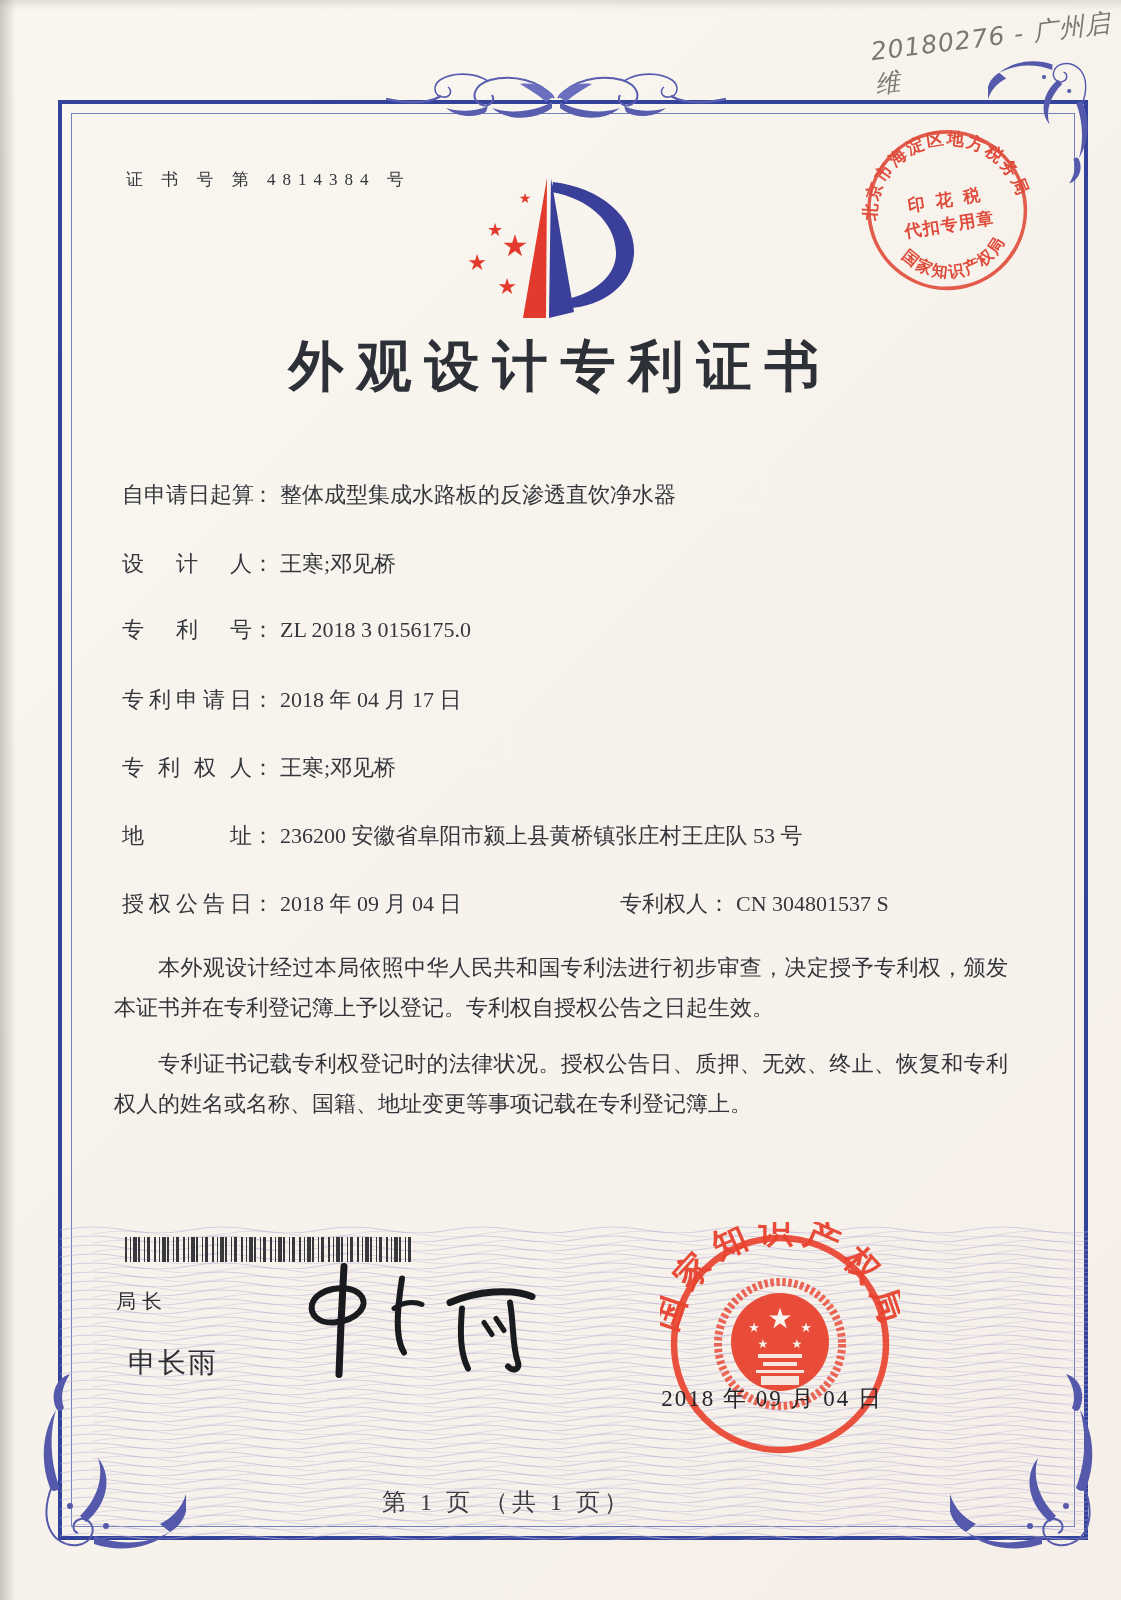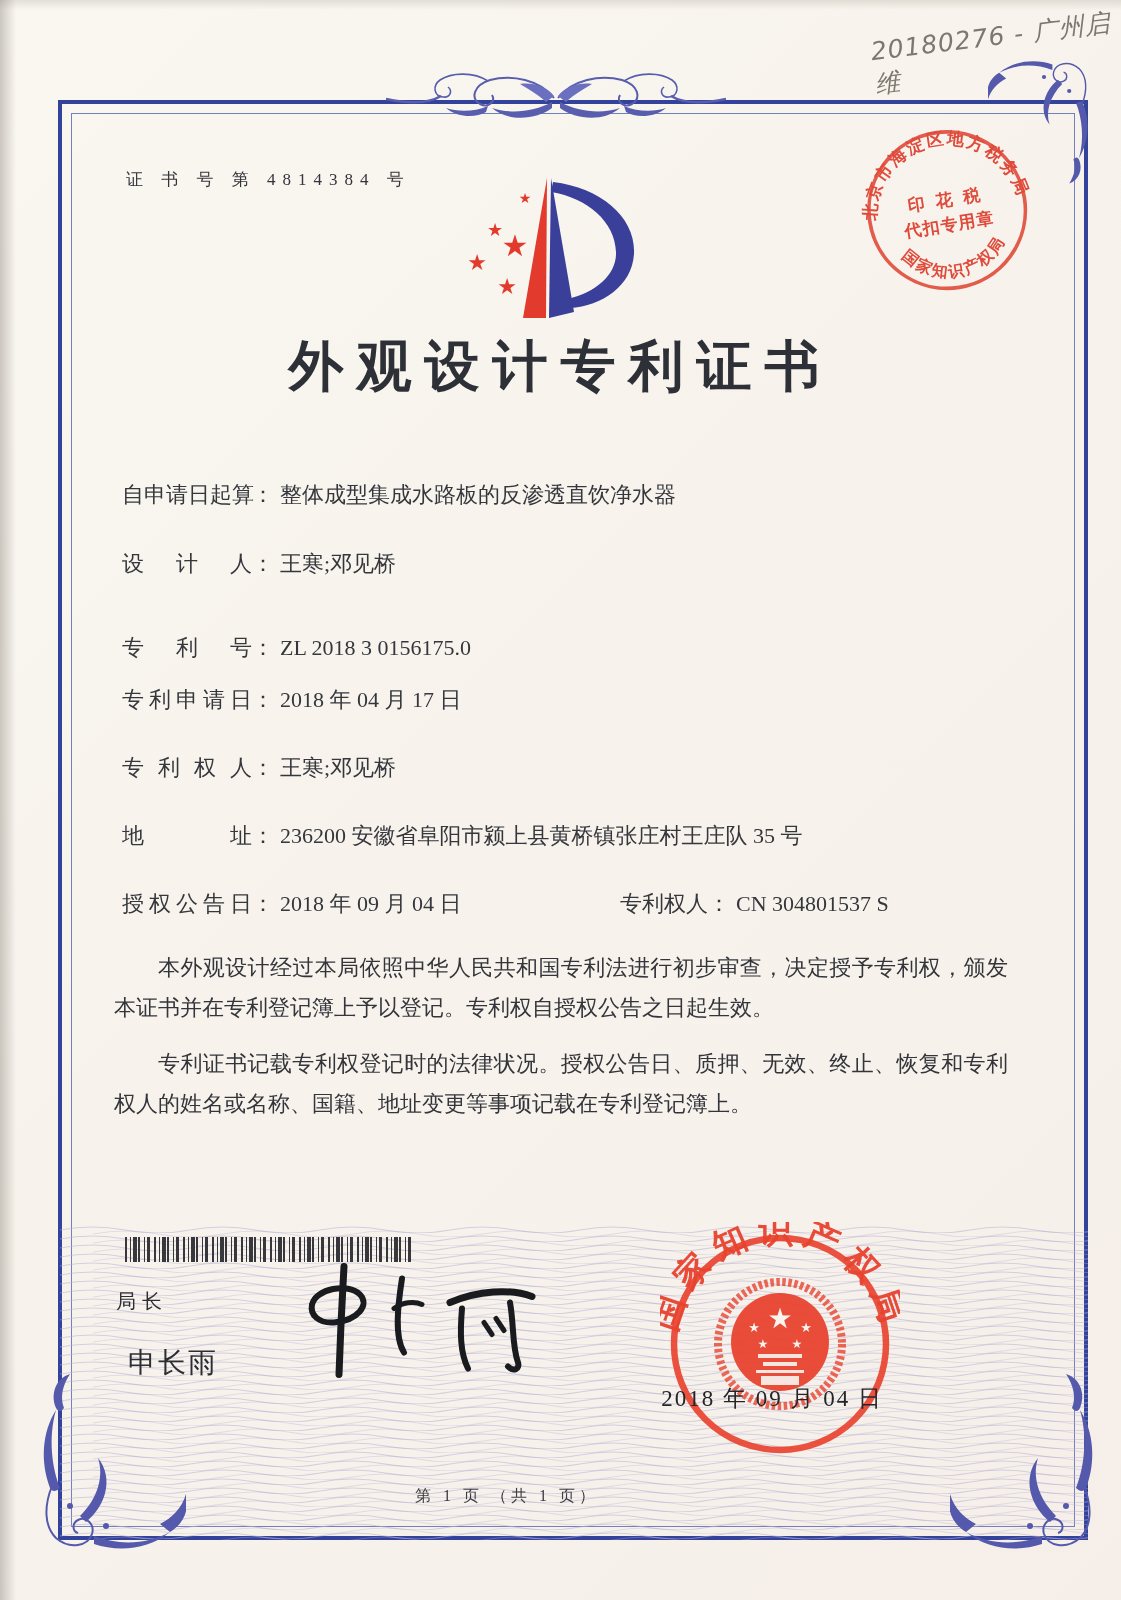--- a/index.html
+++ b/index.html
@@ -45,21 +45,21 @@
 
   .signer-title{left:116px;top:1288px;font-family:"Liberation Sans","DejaVu Sans",sans-serif;
         font-size:20px;color:#2c2e33;z-index:5;letter-spacing:6px;}
   .signer-name{left:128px;top:1344px;font-family:"Liberation Sans","DejaVu Sans",sans-serif;
         font-size:28px;color:#2c2e33;z-index:5;letter-spacing:2px;}
 
   .sig-svg{left:282px;top:1250px;z-index:6;}
   .seal-svg{left:660px;top:1222px;z-index:5;}
   .seal-date{left:652px;top:1383px;width:240px;text-align:center;font-size:23px;
         color:#232528;z-index:6;letter-spacing:2px;}
-  .footer{left:0;top:1486px;width:1014px;text-align:center;font-size:16px;
+  .footer{left:0;top:1486px;width:1014px;text-align:center;font-size:24px;
         letter-spacing:4px;color:#3a3c42;z-index:4;}
 
   .taxstamp{left:862px;top:124px;transform:rotate(-9deg);z-index:5;}
   .logo-svg{left:450px;top:168px;z-index:4;}
 
   .waves-svg{left:60px;top:1224px;z-index:1;}
   .orn{z-index:3;}
   .orn-tc{left:386px;top:68px;}
   .orn-bl{left:36px;top:1366px;}
   .orn-br{left:950px;top:1366px;transform:scale(-1,1);}
@@ -156,31 +156,31 @@
 
   <div class="abs title">外观设计专利证书</div>
 
   <div class="abs fields">
     <div class="frow" style="top:0">
       <span class="flabel">自申请日起算</span><span class="fcolon">：</span><span>整体成型集成水路板的反渗透直饮净水器</span>
     </div>
     <div class="frow" style="top:69px">
       <span class="flabel">设计人</span><span class="fcolon">：</span><span>王寒;邓见桥</span>
     </div>
-    <div class="frow" style="top:153px">
+    <div class="frow" style="top:135px">
       <span class="flabel">专利号</span><span class="fcolon">：</span><span>ZL 2018 3 0156175.0</span>
     </div>
     <div class="frow" style="top:205px">
       <span class="flabel">专利申请日</span><span class="fcolon">：</span><span>2018 年 04 月 17 日</span>
     </div>
     <div class="frow" style="top:273px">
       <span class="flabel">专利权人</span><span class="fcolon">：</span><span>王寒;邓见桥</span>
     </div>
     <div class="frow" style="top:341px">
-      <span class="flabel">地址</span><span class="fcolon">：</span><span>236200 安徽省阜阳市颍上县黄桥镇张庄村王庄队 35 号</span>
+      <span class="flabel">地址</span><span class="fcolon">：</span><span>236200 安徽省阜阳市颍上县黄桥镇张庄村王庄队 53 号</span>
     </div>
     <div class="frow" style="top:409px">
       <span class="flabel">授权公告日</span><span class="fcolon">：</span><span>2018 年 09 月 04 日</span>
       <span class="grant-right">
         <span>专利权人</span><span class="fcolon">：</span><span>CN 304801537 S</span>
       </span>
     </div>
   </div>
 
   <div class="abs paras">

